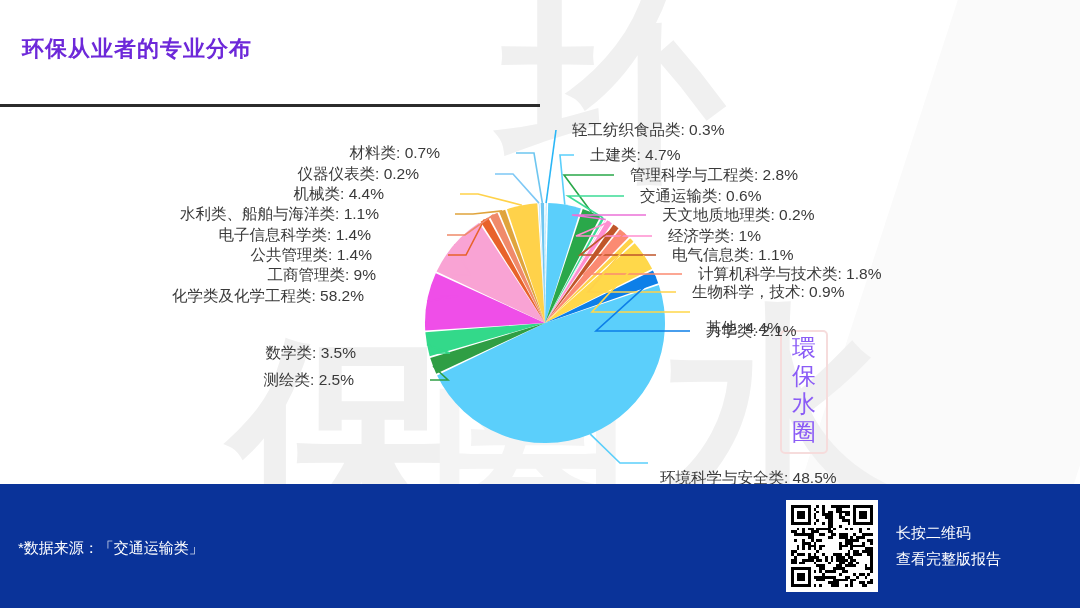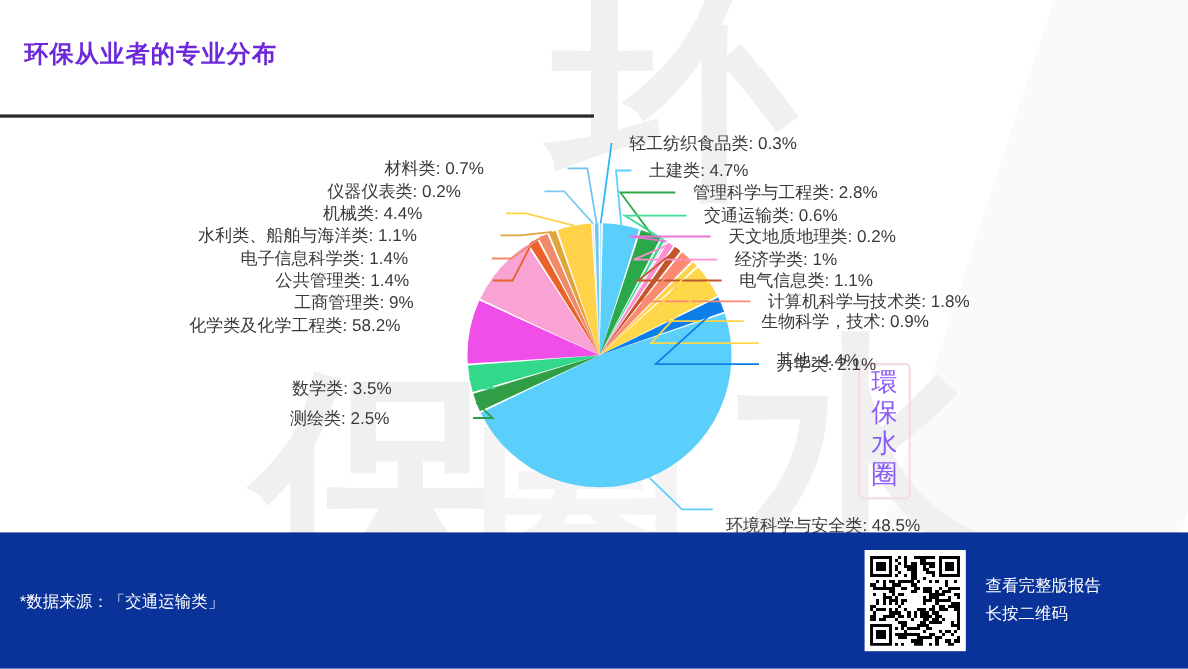--- a/index.html
+++ b/index.html
@@ -139,16 +139,16 @@
 <div class="qr-wrap">
   <div class="qr">
     <svg width="82" height="82" viewBox="0 0 29 29" shape-rendering="crispEdges">
       <rect width="29" height="29" fill="#fff"></rect>
       <g fill="#000" id="qr-cells">
           <path d="M0 0h1v1h-1zM1 0h1v1h-1zM2 0h1v1h-1zM3 0h1v1h-1zM4 0h1v1h-1zM5 0h1v1h-1zM6 0h1v1h-1zM9 0h1v1h-1zM11 0h1v1h-1zM14 0h1v1h-1zM15 0h1v1h-1zM16 0h1v1h-1zM17 0h1v1h-1zM18 0h1v1h-1zM19 0h1v1h-1zM20 0h1v1h-1zM22 0h1v1h-1zM23 0h1v1h-1zM24 0h1v1h-1zM25 0h1v1h-1zM26 0h1v1h-1zM27 0h1v1h-1zM28 0h1v1h-1zM0 1h1v1h-1zM6 1h1v1h-1zM8 1h1v1h-1zM11 1h1v1h-1zM16 1h1v1h-1zM17 1h1v1h-1zM22 1h1v1h-1zM28 1h1v1h-1zM0 2h1v1h-1zM2 2h1v1h-1zM3 2h1v1h-1zM4 2h1v1h-1zM6 2h1v1h-1zM9 2h1v1h-1zM11 2h1v1h-1zM13 2h1v1h-1zM14 2h1v1h-1zM16 2h1v1h-1zM17 2h1v1h-1zM18 2h1v1h-1zM19 2h1v1h-1zM20 2h1v1h-1zM22 2h1v1h-1zM24 2h1v1h-1zM25 2h1v1h-1zM26 2h1v1h-1zM28 2h1v1h-1zM0 3h1v1h-1zM2 3h1v1h-1zM3 3h1v1h-1zM4 3h1v1h-1zM6 3h1v1h-1zM8 3h1v1h-1zM11 3h1v1h-1zM12 3h1v1h-1zM13 3h1v1h-1zM14 3h1v1h-1zM17 3h1v1h-1zM19 3h1v1h-1zM20 3h1v1h-1zM22 3h1v1h-1zM24 3h1v1h-1zM25 3h1v1h-1zM26 3h1v1h-1zM28 3h1v1h-1zM0 4h1v1h-1zM2 4h1v1h-1zM3 4h1v1h-1zM4 4h1v1h-1zM6 4h1v1h-1zM8 4h1v1h-1zM12 4h1v1h-1zM13 4h1v1h-1zM14 4h1v1h-1zM17 4h1v1h-1zM18 4h1v1h-1zM22 4h1v1h-1zM24 4h1v1h-1zM25 4h1v1h-1zM26 4h1v1h-1zM28 4h1v1h-1zM0 5h1v1h-1zM6 5h1v1h-1zM9 5h1v1h-1zM13 5h1v1h-1zM14 5h1v1h-1zM18 5h1v1h-1zM19 5h1v1h-1zM20 5h1v1h-1zM22 5h1v1h-1zM28 5h1v1h-1zM0 6h1v1h-1zM1 6h1v1h-1zM2 6h1v1h-1zM3 6h1v1h-1zM4 6h1v1h-1zM5 6h1v1h-1zM6 6h1v1h-1zM8 6h1v1h-1zM11 6h1v1h-1zM13 6h1v1h-1zM14 6h1v1h-1zM20 6h1v1h-1zM22 6h1v1h-1zM23 6h1v1h-1zM24 6h1v1h-1zM25 6h1v1h-1zM26 6h1v1h-1zM27 6h1v1h-1zM28 6h1v1h-1zM13 7h1v1h-1zM14 7h1v1h-1zM17 7h1v1h-1zM2 8h1v1h-1zM4 8h1v1h-1zM6 8h1v1h-1zM7 8h1v1h-1zM9 8h1v1h-1zM10 8h1v1h-1zM11 8h1v1h-1zM12 8h1v1h-1zM13 8h1v1h-1zM15 8h1v1h-1zM19 8h1v1h-1zM21 8h1v1h-1zM24 8h1v1h-1zM27 8h1v1h-1zM0 9h1v1h-1zM1 9h1v1h-1zM4 9h1v1h-1zM7 9h1v1h-1zM8 9h1v1h-1zM9 9h1v1h-1zM13 9h1v1h-1zM14 9h1v1h-1zM24 9h1v1h-1zM1 10h1v1h-1zM2 10h1v1h-1zM3 10h1v1h-1zM4 10h1v1h-1zM5 10h1v1h-1zM6 10h1v1h-1zM7 10h1v1h-1zM10 10h1v1h-1zM11 10h1v1h-1zM14 10h1v1h-1zM15 10h1v1h-1zM17 10h1v1h-1zM18 10h1v1h-1zM19 10h1v1h-1zM22 10h1v1h-1zM25 10h1v1h-1zM26 10h1v1h-1zM27 10h1v1h-1zM28 10h1v1h-1zM6 11h1v1h-1zM7 11h1v1h-1zM13 11h1v1h-1zM14 11h1v1h-1zM17 11h1v1h-1zM18 11h1v1h-1zM19 11h1v1h-1zM21 11h1v1h-1zM23 11h1v1h-1zM24 11h1v1h-1zM25 11h1v1h-1zM1 12h1v1h-1zM4 12h1v1h-1zM7 12h1v1h-1zM9 12h1v1h-1zM10 12h1v1h-1zM19 12h1v1h-1zM20 12h1v1h-1zM21 12h1v1h-1zM22 12h1v1h-1zM23 12h1v1h-1zM27 12h1v1h-1zM28 12h1v1h-1zM4 13h1v1h-1zM5 13h1v1h-1zM6 13h1v1h-1zM8 13h1v1h-1zM17 13h1v1h-1zM19 13h1v1h-1zM20 13h1v1h-1zM21 13h1v1h-1zM25 13h1v1h-1zM28 13h1v1h-1zM2 14h1v1h-1zM4 14h1v1h-1zM6 14h1v1h-1zM7 14h1v1h-1zM8 14h1v1h-1zM10 14h1v1h-1zM11 14h1v1h-1zM17 14h1v1h-1zM18 14h1v1h-1zM19 14h1v1h-1zM21 14h1v1h-1zM22 14h1v1h-1zM23 14h1v1h-1zM24 14h1v1h-1zM25 14h1v1h-1zM2 15h1v1h-1zM4 15h1v1h-1zM6 15h1v1h-1zM8 15h1v1h-1zM10 15h1v1h-1zM17 15h1v1h-1zM21 15h1v1h-1zM26 15h1v1h-1zM27 15h1v1h-1zM28 15h1v1h-1zM0 16h1v1h-1zM1 16h1v1h-1zM9 16h1v1h-1zM20 16h1v1h-1zM22 16h1v1h-1zM23 16h1v1h-1zM25 16h1v1h-1zM26 16h1v1h-1zM27 16h1v1h-1zM28 16h1v1h-1zM0 17h1v1h-1zM2 17h1v1h-1zM3 17h1v1h-1zM4 17h1v1h-1zM6 17h1v1h-1zM8 17h1v1h-1zM11 17h1v1h-1zM15 17h1v1h-1zM16 17h1v1h-1zM17 17h1v1h-1zM19 17h1v1h-1zM20 17h1v1h-1zM22 17h1v1h-1zM23 17h1v1h-1zM24 17h1v1h-1zM27 17h1v1h-1zM28 17h1v1h-1zM1 18h1v1h-1zM6 18h1v1h-1zM7 18h1v1h-1zM8 18h1v1h-1zM9 18h1v1h-1zM12 18h1v1h-1zM14 18h1v1h-1zM16 18h1v1h-1zM17 18h1v1h-1zM18 18h1v1h-1zM20 18h1v1h-1zM21 18h1v1h-1zM28 18h1v1h-1zM0 19h1v1h-1zM1 19h1v1h-1zM4 19h1v1h-1zM5 19h1v1h-1zM6 19h1v1h-1zM7 19h1v1h-1zM9 19h1v1h-1zM10 19h1v1h-1zM12 19h1v1h-1zM14 19h1v1h-1zM16 19h1v1h-1zM17 19h1v1h-1zM18 19h1v1h-1zM19 19h1v1h-1zM21 19h1v1h-1zM22 19h1v1h-1zM28 19h1v1h-1zM0 20h1v1h-1zM1 20h1v1h-1zM3 20h1v1h-1zM4 20h1v1h-1zM8 20h1v1h-1zM13 20h1v1h-1zM17 20h1v1h-1zM18 20h1v1h-1zM20 20h1v1h-1zM21 20h1v1h-1zM23 20h1v1h-1zM28 20h1v1h-1zM9 21h1v1h-1zM10 21h1v1h-1zM11 21h1v1h-1zM16 21h1v1h-1zM17 21h1v1h-1zM19 21h1v1h-1zM20 21h1v1h-1zM21 21h1v1h-1zM22 21h1v1h-1zM26 21h1v1h-1zM28 21h1v1h-1zM0 22h1v1h-1zM1 22h1v1h-1zM2 22h1v1h-1zM3 22h1v1h-1zM4 22h1v1h-1zM5 22h1v1h-1zM6 22h1v1h-1zM10 22h1v1h-1zM11 22h1v1h-1zM15 22h1v1h-1zM16 22h1v1h-1zM17 22h1v1h-1zM18 22h1v1h-1zM26 22h1v1h-1zM27 22h1v1h-1zM28 22h1v1h-1zM0 23h1v1h-1zM6 23h1v1h-1zM8 23h1v1h-1zM10 23h1v1h-1zM12 23h1v1h-1zM13 23h1v1h-1zM14 23h1v1h-1zM15 23h1v1h-1zM18 23h1v1h-1zM19 23h1v1h-1zM28 23h1v1h-1zM0 24h1v1h-1zM2 24h1v1h-1zM3 24h1v1h-1zM4 24h1v1h-1zM6 24h1v1h-1zM11 24h1v1h-1zM17 24h1v1h-1zM22 24h1v1h-1zM24 24h1v1h-1zM25 24h1v1h-1zM27 24h1v1h-1zM0 25h1v1h-1zM2 25h1v1h-1zM3 25h1v1h-1zM4 25h1v1h-1zM6 25h1v1h-1zM8 25h1v1h-1zM9 25h1v1h-1zM10 25h1v1h-1zM11 25h1v1h-1zM12 25h1v1h-1zM13 25h1v1h-1zM14 25h1v1h-1zM15 25h1v1h-1zM19 25h1v1h-1zM20 25h1v1h-1zM23 25h1v1h-1zM26 25h1v1h-1zM0 26h1v1h-1zM2 26h1v1h-1zM3 26h1v1h-1zM4 26h1v1h-1zM6 26h1v1h-1zM9 26h1v1h-1zM10 26h1v1h-1zM11 26h1v1h-1zM15 26h1v1h-1zM16 26h1v1h-1zM17 26h1v1h-1zM18 26h1v1h-1zM19 26h1v1h-1zM21 26h1v1h-1zM22 26h1v1h-1zM28 26h1v1h-1zM0 27h1v1h-1zM6 27h1v1h-1zM13 27h1v1h-1zM14 27h1v1h-1zM15 27h1v1h-1zM16 27h1v1h-1zM21 27h1v1h-1zM24 27h1v1h-1zM25 27h1v1h-1zM27 27h1v1h-1zM28 27h1v1h-1zM0 28h1v1h-1zM1 28h1v1h-1zM2 28h1v1h-1zM3 28h1v1h-1zM4 28h1v1h-1zM5 28h1v1h-1zM6 28h1v1h-1zM8 28h1v1h-1zM10 28h1v1h-1zM14 28h1v1h-1zM15 28h1v1h-1zM16 28h1v1h-1zM19 28h1v1h-1zM21 28h1v1h-1zM25 28h1v1h-1zM26 28h1v1h-1z"></path>
         </g>
     </svg>
   </div>
   <div class="qr-txt">
+    <div>长按二维码</div>
     <div>查看完整版报告</div>
-    <div>长按二维码</div>
   </div>
 </div>
 
 </body></html>

